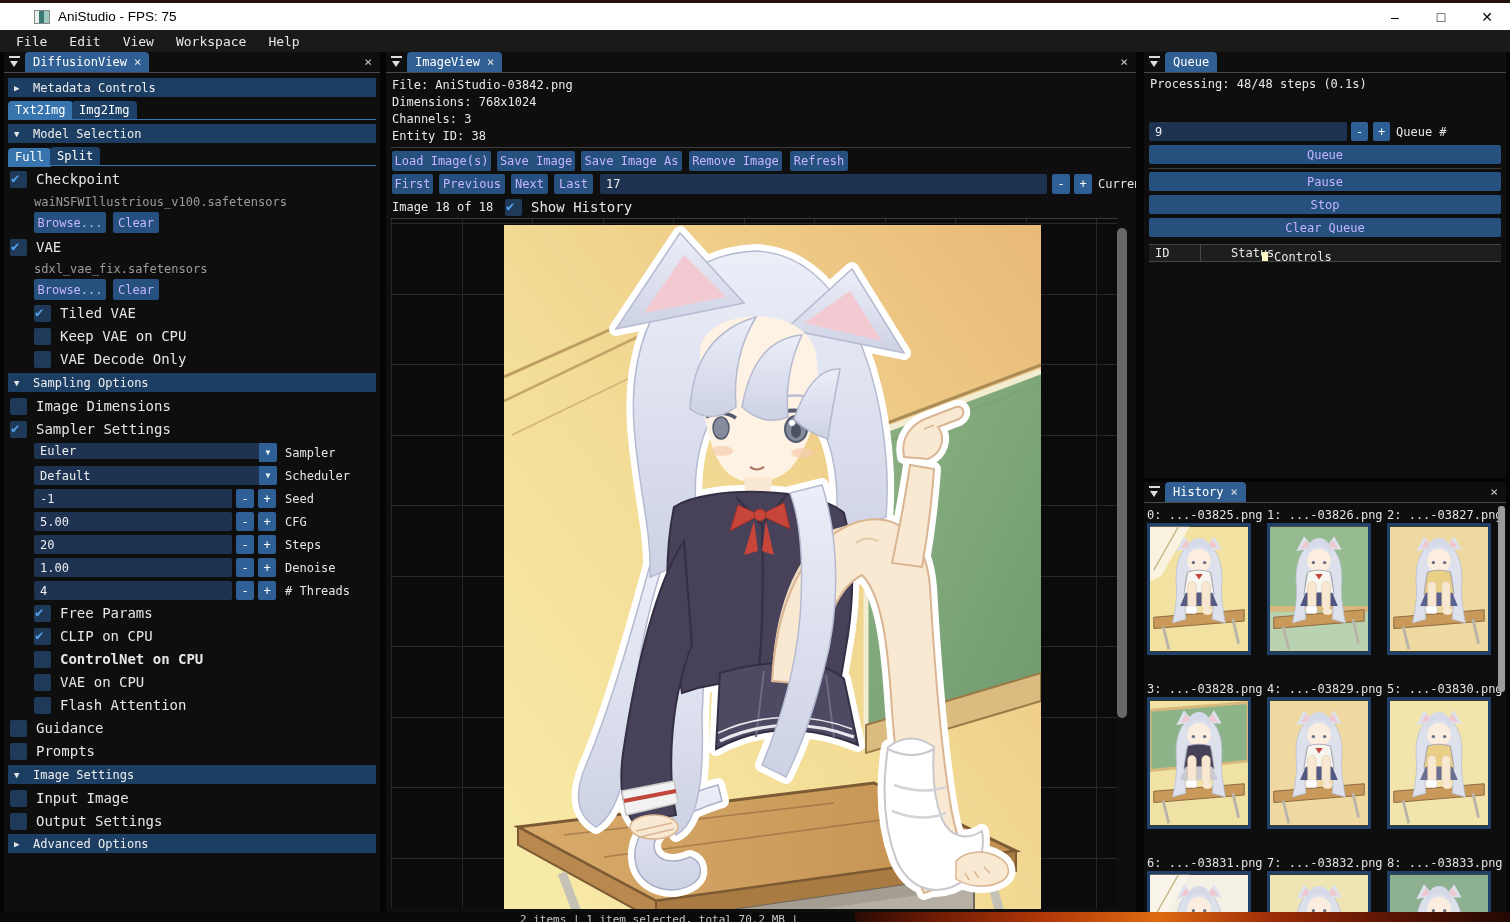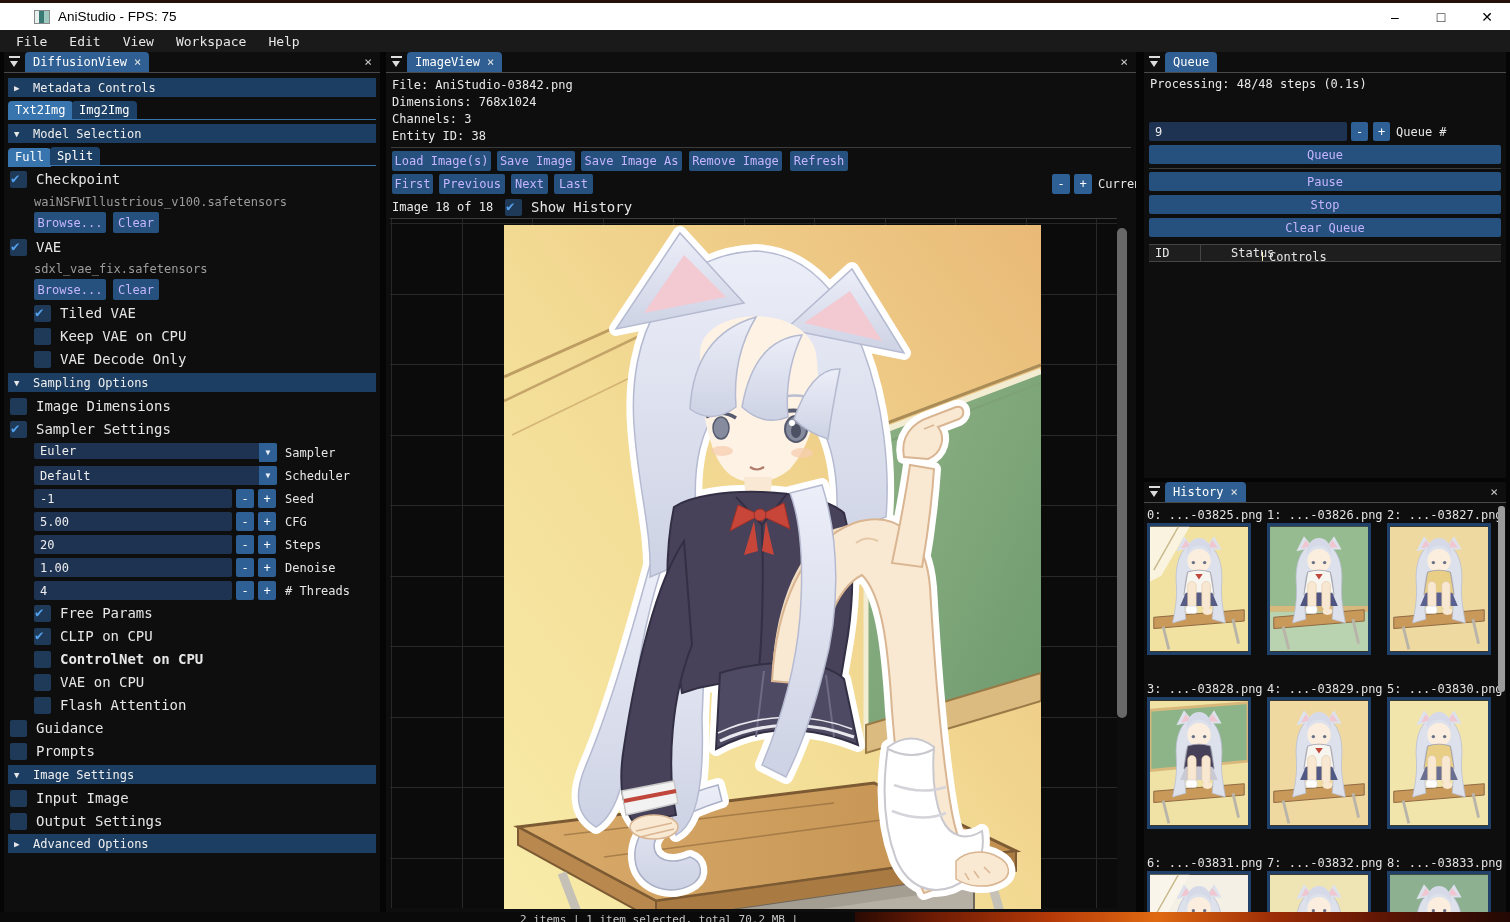--- a/index.html
+++ b/index.html
@@ -297,20 +297,21 @@
     <div class="btn" style="position:absolute; left:6px;   top:99px; width:99px;  height:20px;">Load Image(s)</div>
     <div class="btn" style="position:absolute; left:111px; top:99px; width:78px;  height:20px;">Save Image</div>
     <div class="btn" style="position:absolute; left:195px; top:99px; width:101px; height:20px;">Save Image As</div>
     <div class="btn" style="position:absolute; left:303px; top:99px; width:93px;  height:20px;">Remove Image</div>
     <div class="btn" style="position:absolute; left:404px; top:99px; width:58px;  height:20px;">Refresh</div>
 
     <div class="btn" style="position:absolute; left:6px;   top:122px; width:41px; height:20px;">First</div>
     <div class="btn" style="position:absolute; left:53px;  top:122px; width:66px; height:20px;">Previous</div>
     <div class="btn" style="position:absolute; left:125px; top:122px; width:37px; height:20px;">Next</div>
     <div class="btn" style="position:absolute; left:168px; top:122px; width:39px; height:20px;">Last</div>
+    <div class="field" style="position:absolute; left:214px; top:122px; width:447px; height:20px;">17</div>
     <div class="sq" style="position:absolute; left:666px; top:122px; width:18px; height:20px;">-</div>
     <div class="sq" style="position:absolute; left:688px; top:122px; width:18px; height:20px;">+</div>
     <div class="ctl-label" style="left:712px; top:125px; width:38px; overflow:hidden;">Current</div>
 
     <div class="infoline" style="top:148px;">Image 18 of 18</div>
     <div class="cbrow" style="left:119px; top:146px;">
       <div class="cbox on"></div>
       <div class="cblabel">Show History</div>
     </div>
 
@@ -465,21 +466,21 @@
 
     <div class="btn qbtn" style="top:93px;">Queue</div>
     <div class="sep" style="left:5px; top:116px; width:352px;"></div>
     <div class="btn qbtn" style="top:120px;">Pause</div>
     <div class="btn qbtn" style="top:143px;">Stop</div>
     <div class="btn qbtn" style="top:166px;">Clear Queue</div>
 
     <div id="q-tablehead">
       <div class="col" style="width:51px;">ID</div>
       <div class="col" style="width:62px; border-left:1px solid #454545;padding-left:30px;">Status</div>
-      <div class="col" style="flex:1; border-left:1px solid #fef9c3;margin-top:7px;">Controls</div>
+      <div class="col" style="flex:1; border-left:6px solid #fef9c3;margin-top:7px;">Controls</div>
     </div>
   </div>
 
   <div class="panel" style="left:1144px; top:482px; width:362px; height:430px;">
     <div class="tabbar">
       <div class="collapse-icon"></div>
       <div class="dtab">
         <span>History</span>
         <span class="tab-x">×</span>
       </div>

